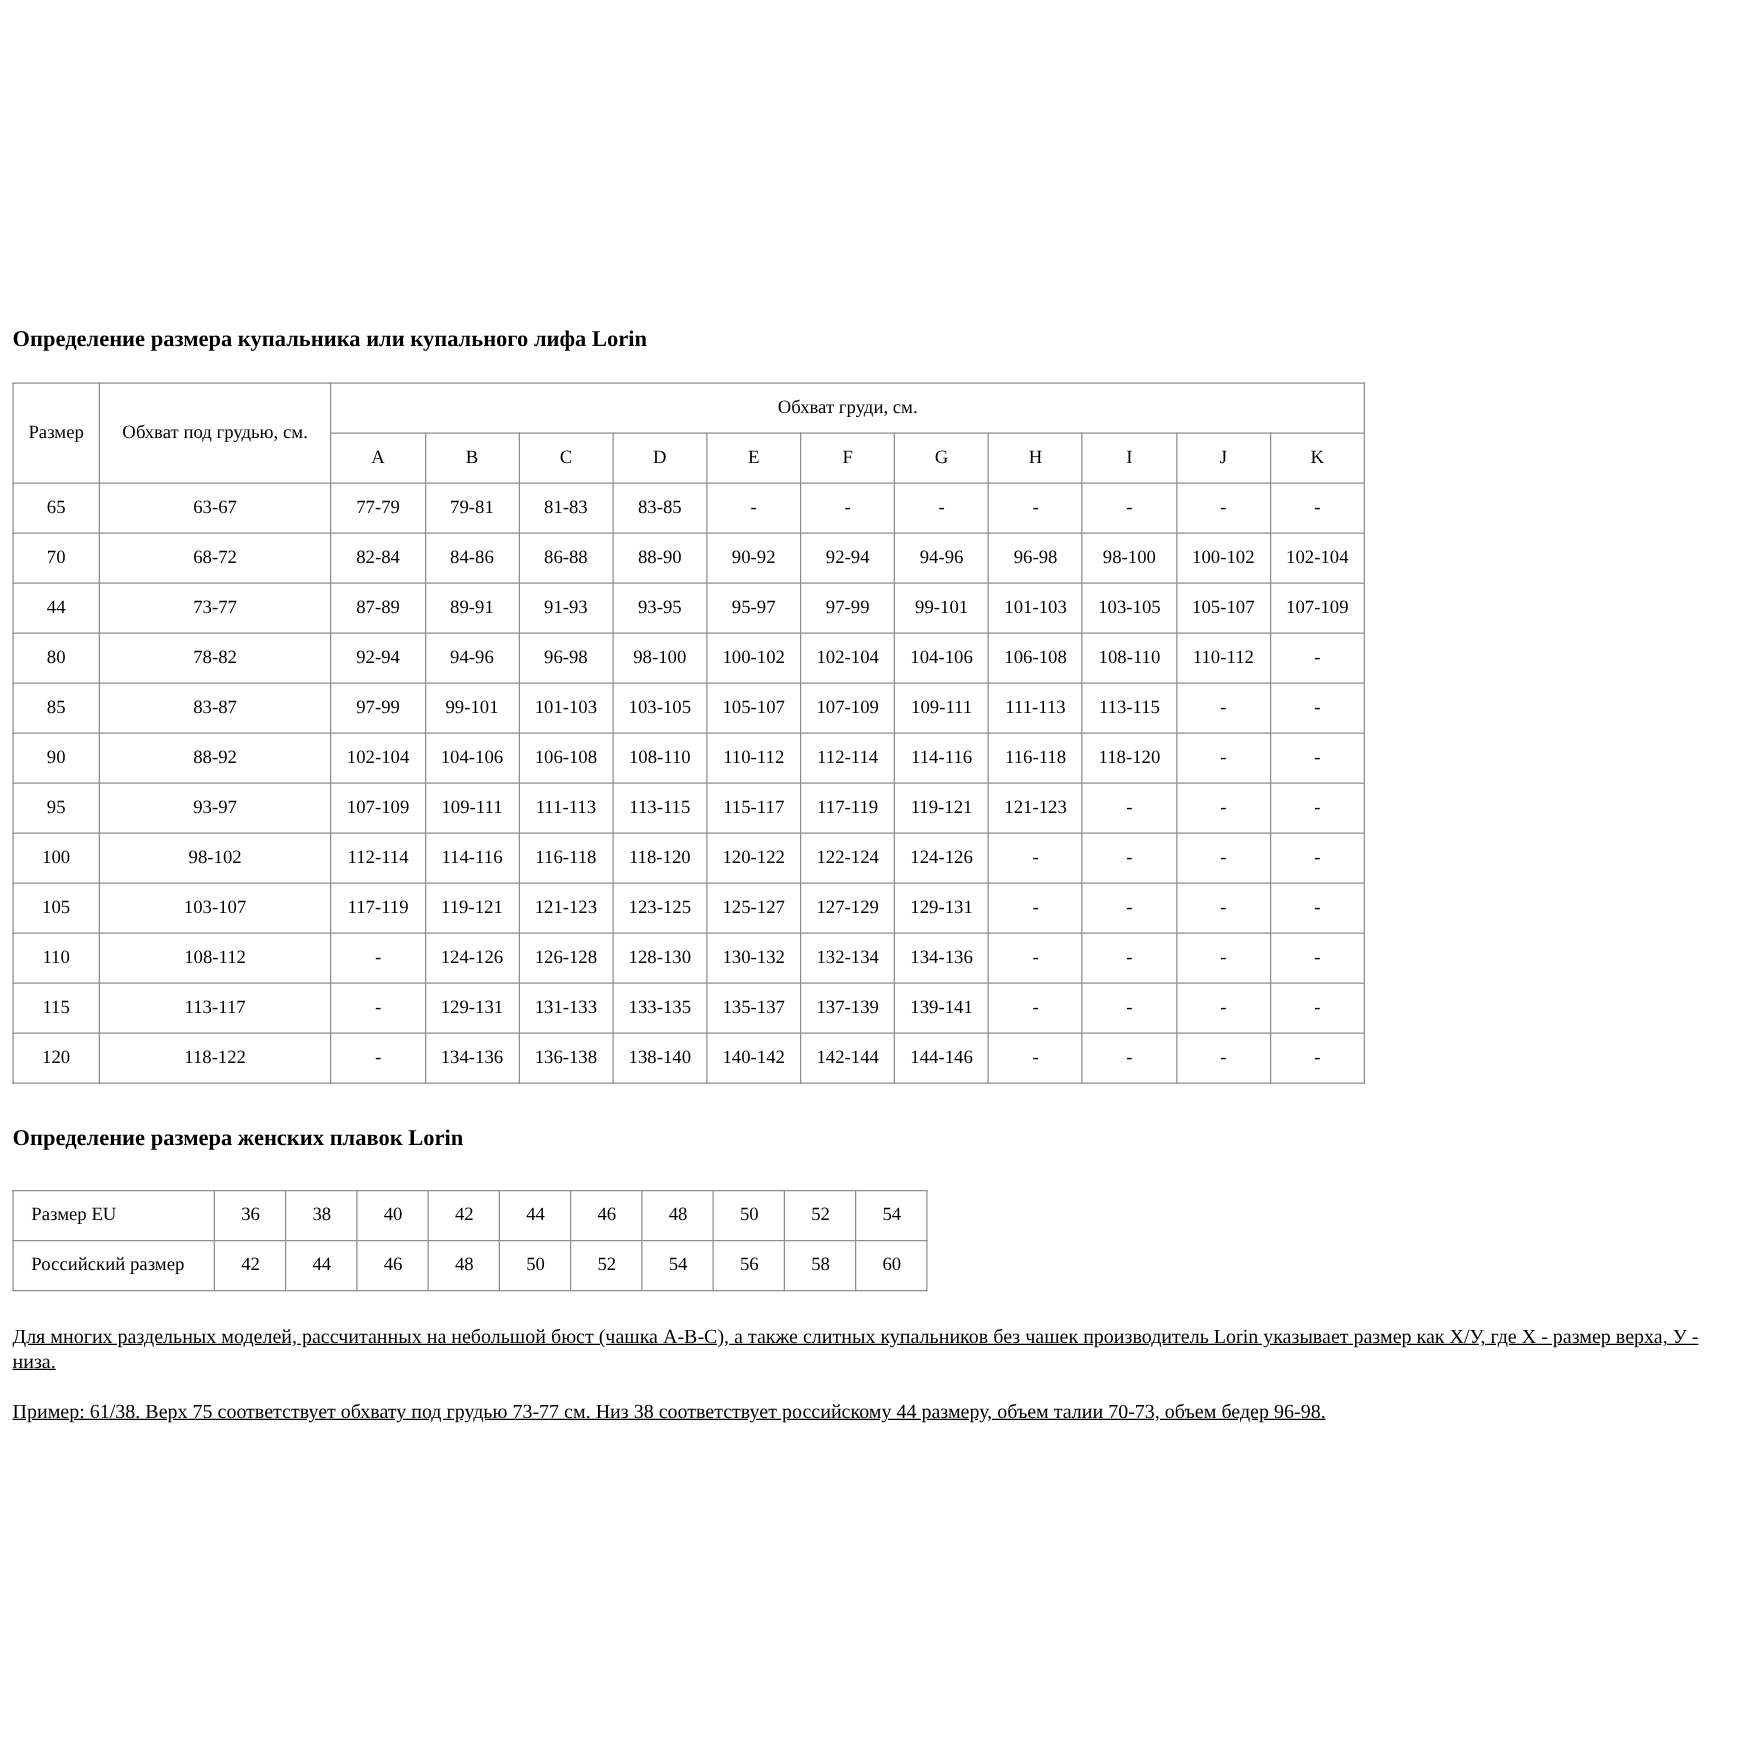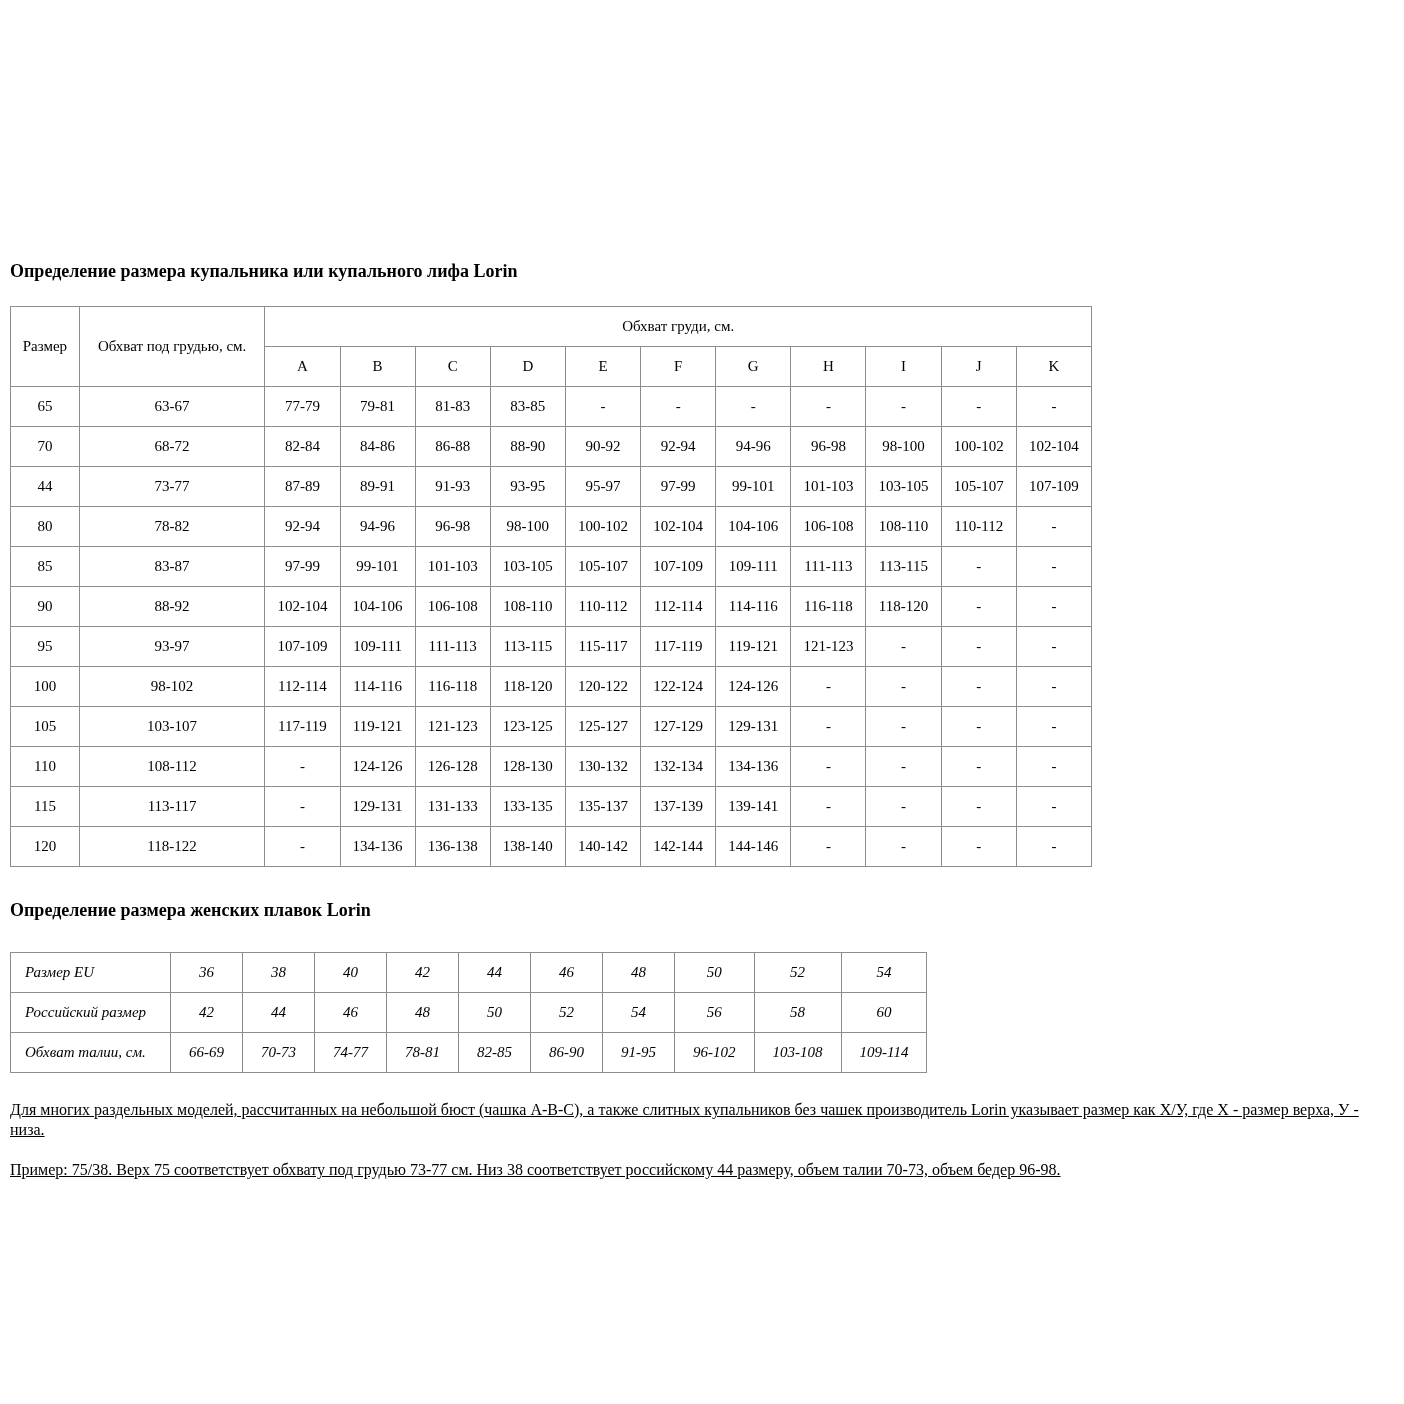--- a/index.html
+++ b/index.html
@@ -24,21 +24,21 @@
   }
   th, td {
     border: 1px solid #8d8d8d;
     text-align: center;
     vertical-align: middle;
     font-weight: normal;
     padding: 0 8px;
     height: 40px;
   }
   #bra-table { width: 1082px; margin-top: 24px; }
-  #briefs-table { margin-top: 31px; font-style: italic; }
+  #briefs-table { margin-top: 31px; }
   #briefs-table th.rowlabel {
     text-align: left;
     padding-left: 14px;
     padding-right: 24px;
     white-space: nowrap;
   }
   #briefs-table td { padding: 0 18px; min-width: 57px; }
   .note {
     font-size: 16px;
     line-height: 20px;
@@ -282,32 +282,19 @@
           <td>44</td>
           <td>46</td>
           <td>48</td>
           <td>50</td>
           <td>52</td>
           <td>54</td>
           <td>56</td>
           <td>58</td>
           <td>60</td>
         </tr>
-        <tr>
-          <th class="rowlabel">Обхват талии, см.</th>
-          <td>66-69</td>
-          <td>70-73</td>
-          <td>74-77</td>
-          <td>78-81</td>
-          <td>82-85</td>
-          <td>86-90</td>
-          <td>91-95</td>
-          <td>96-102</td>
-          <td>103-108</td>
-          <td>109-114</td>
-        </tr>
       </tbody>
   </table>
 
   <p class="note">Для многих раздельных моделей, рассчитанных на небольшой бюст (чашка A-B-C), а также слитных купальников без чашек производитель Lorin указывает размер как Х/У, где Х - размер верха, У - низа.</p>
-  <p class="note">Пример: 75/38. Верх 75 соответствует обхвату под грудью 73-77 см. Низ 38 соответствует российскому 44 размеру, объем талии 70-73, объем бедер 96-98.</p>
+  <p class="note">Пример: 61/38. Верх 75 соответствует обхвату под грудью 73-77 см. Низ 38 соответствует российскому 44 размеру, объем талии 70-73, объем бедер 96-98.</p>
 
 </div>
 
 </body></html>

